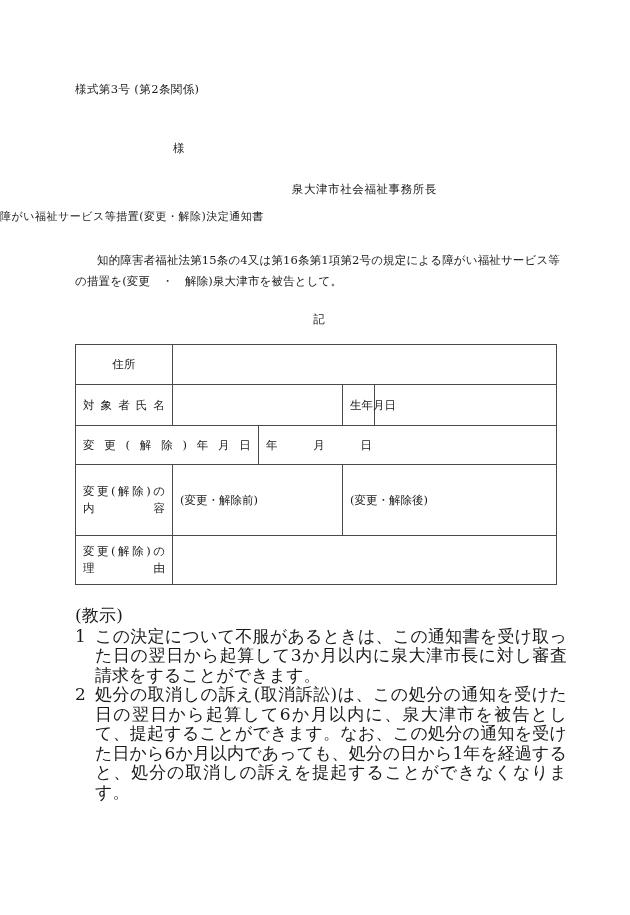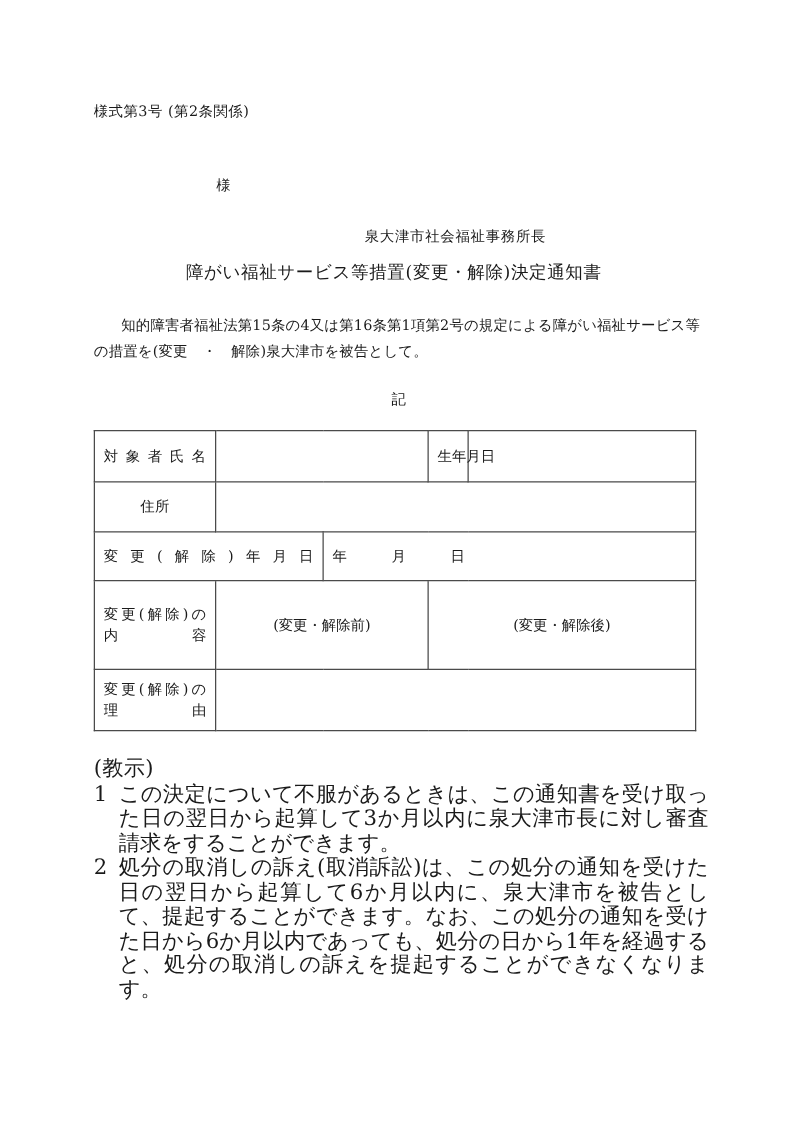--- a/index.html
+++ b/index.html
@@ -60,22 +60,21 @@
     top: 182px;
     font-size: 11.5px;
     letter-spacing: 0.6px;
     white-space: nowrap;
   }
   .doc-title {
     position: absolute;
     left: 0;
     top: 209px;
     width: 630px;
-    text-align: center;
-    font-size: 14px;
+    font-size: 11px;
     letter-spacing: 0.5px;
     white-space: nowrap;
     box-sizing: border-box;
   }
 
   
   .body-text {
     position: absolute;
     left: 75px;
     top: 250px;
@@ -126,21 +125,21 @@
   }
   .lbl-center {
     text-align: center;
     text-align-last: center;
   }
   .cell-top {
     vertical-align: top;
     padding-top: 5px;
   }
   .two-line { line-height: 17px; }
-  .pad-left-more { padding-left: 9px; text-align: center; }
+  .pad-left-more { padding-left: 9px; }
 
   .date-cell {
     text-align: left;
     padding-left: 42px;
     white-space: pre;
     letter-spacing: 0.3px;
   }
 
   
   .notes {
@@ -192,28 +191,28 @@
   <table class="form-table">
     <colgroup>
       <col style="width:97px">
       <col style="width:86px">
       <col style="width:84px">
       <col style="width:32px">
       <col style="width:182px">
     </colgroup>
     <tbody>
       <tr>
+        <td class="lbl" style="height:39px; text-align-last:center; padding:0 20px;">住所</td>
+        <td colspan="4"></td>
+      </tr>
+      <tr>
         <td class="lbl" style="height:40px">対象者氏名</td>
         <td colspan="2"></td>
         <td colspan="1" class="lbl-center" style="width:82px; white-space:nowrap;">生年月日</td>
         <td></td>
-      </tr>
-      <tr>
-        <td class="lbl" style="height:39px; text-align-last:center; padding:0 20px;">住所</td>
-        <td colspan="4"></td>
       </tr>
       <tr>
         <td colspan="2" class="lbl" style="height:38px">変更(解除)年月日</td>
         <td colspan="3" class="date-cell">年　　　月　　　日</td>
       </tr>
       <tr>
         <td class="two-line" style="height:70px">
           <span class="lbl-block">変更(解除)の</span>
           <span class="lbl-block">内容</span>
         </td>

